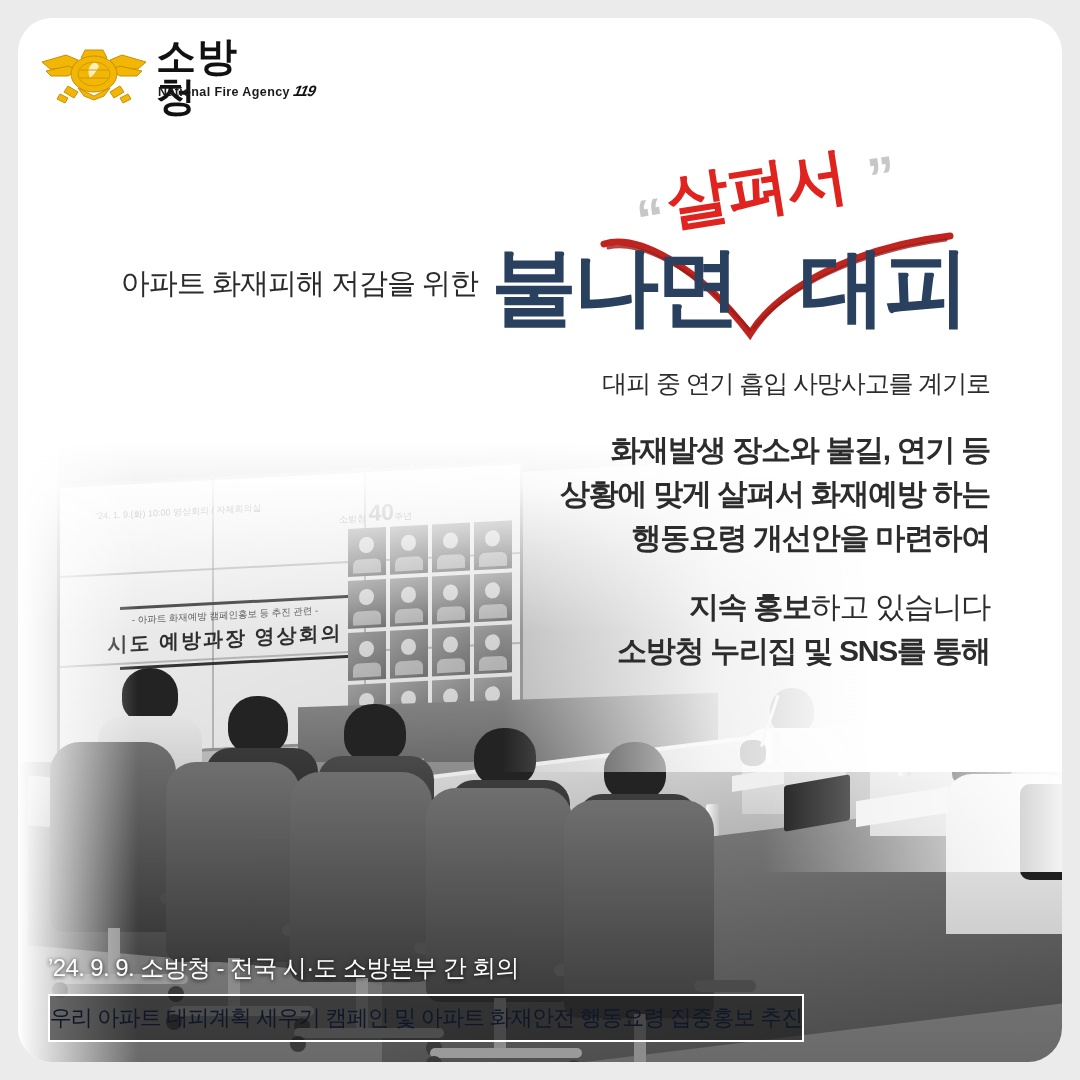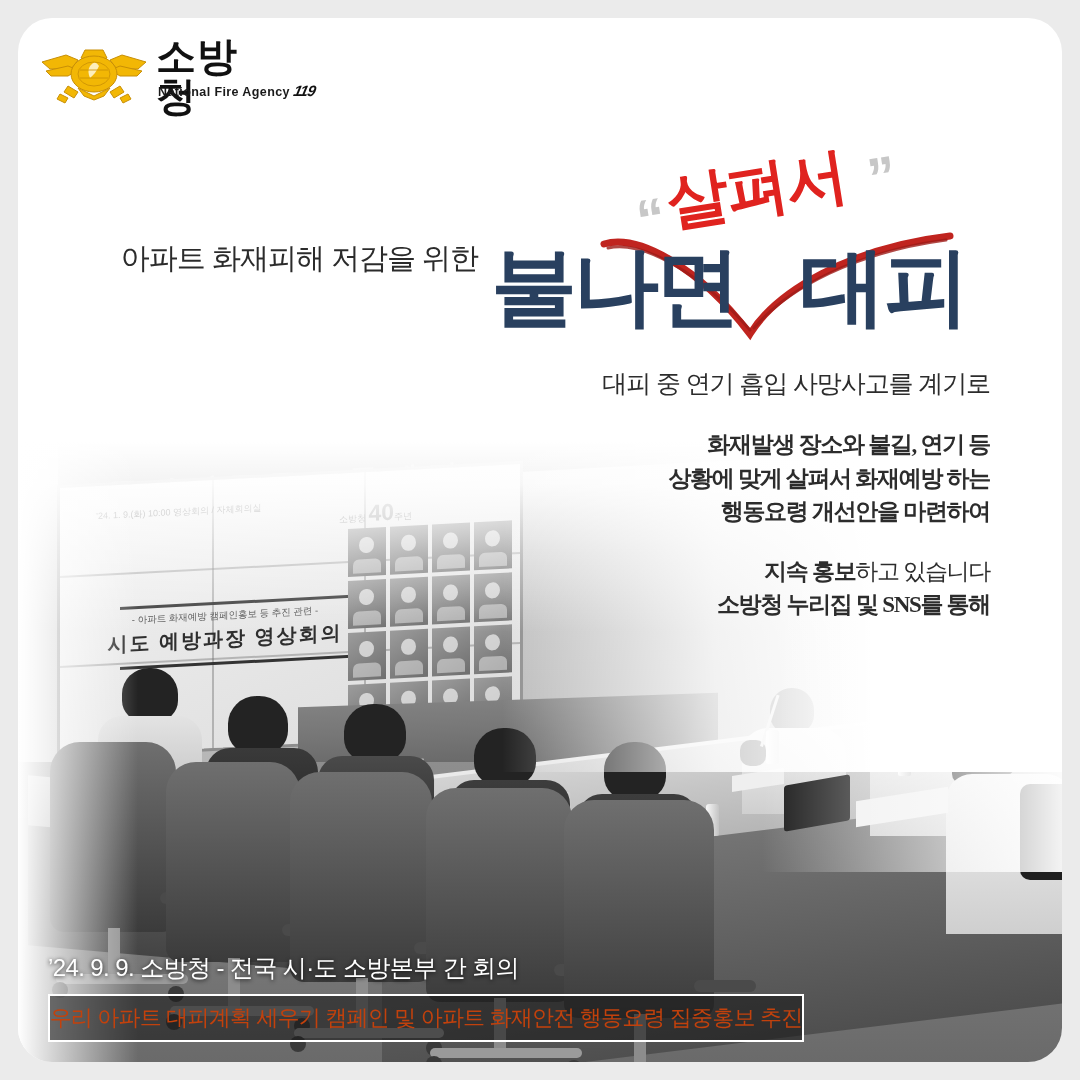--- a/index.html
+++ b/index.html
@@ -46,21 +46,21 @@
     font-style: italic; font-weight: 900;
     font-size: 15px; letter-spacing: -1px;
     transform: skewX(-12deg); margin-left: 4px;
     color: #111;
   }
 
   
   #headline { position: absolute; left: 0; top: 130px; width: 1044px; height: 230px; }
 
   #hl-left {
-    position: absolute; left: 100px; top: 91px;
+    position: absolute; left: 100px; top: 116px;
     width: 360px; text-align: right; color: #2b2b2b;
     line-height: 1.32;
   }
   #hl-left .l1 { font-size: 29px; font-weight: 500; letter-spacing: -1px; }
   #hl-left .l2 { font-size: 30px; font-weight: bold; letter-spacing: -1px; }
 
   #hl-bulnamyeon {
     position: absolute; left: 473px; top: 95px;
     font-size: 86px; font-weight: 900; color: #29405f;
     letter-spacing: -4px; line-height: 1;
@@ -90,21 +90,21 @@
 
   
   #body-copy {
     position: absolute; right: 72px; top: 346px;
     width: 430px; text-align: right;
     color: #2c2c2c;
   }
   #body-copy .para { margin-bottom: 26px; }
   #body-copy .para:last-child { margin-bottom: 0; }
   .line-reg { font-size: 25px; font-weight: 400; line-height: 1.52; letter-spacing: -1.1px; white-space: nowrap; }
-  .line-bold { font-size: 23px; font-weight: bold; line-height: 1.46; letter-spacing: -1.3px; white-space: nowrap; font-family: Liberation Serif, serif; }
+  .line-bold { font-size: 30px; font-weight: bold; line-height: 1.46; letter-spacing: -1.3px; white-space: nowrap; }
   .line-bold .thin { font-weight: 400; }
 
   
   #photo {
     position: absolute; left: 0; bottom: 0;
     width: 1044px; height: 620px;
     overflow: hidden;
     filter: grayscale(1);
   }
   #photo-inner { position: absolute; inset: 0; background: #1e1e1e; }
@@ -257,21 +257,21 @@
   }
   #cap-box {
     position: absolute; left: 30px; bottom: 20px;
     width: 756px; height: 48px;
     border: 2px solid #ffffff;
     background: rgba(22,22,22,.58);
     display: flex; align-items: center; justify-content: center;
     z-index: 20;
   }
   #cap-box span {
-    font-size: 22px; color: #c2410c; letter-spacing: -.8px; white-space: nowrap;
+    font-size: 22px; color: #0f172a; letter-spacing: -.8px; white-space: nowrap;
   }
 </style>
 </head>
 <body>
 
 <div id="card">
 
   <div id="logo-block">
     <svg id="logo-emblem" viewBox="0 0 112 68">
       <g fill="#f2b705" stroke="#c88f06" stroke-width="1">

